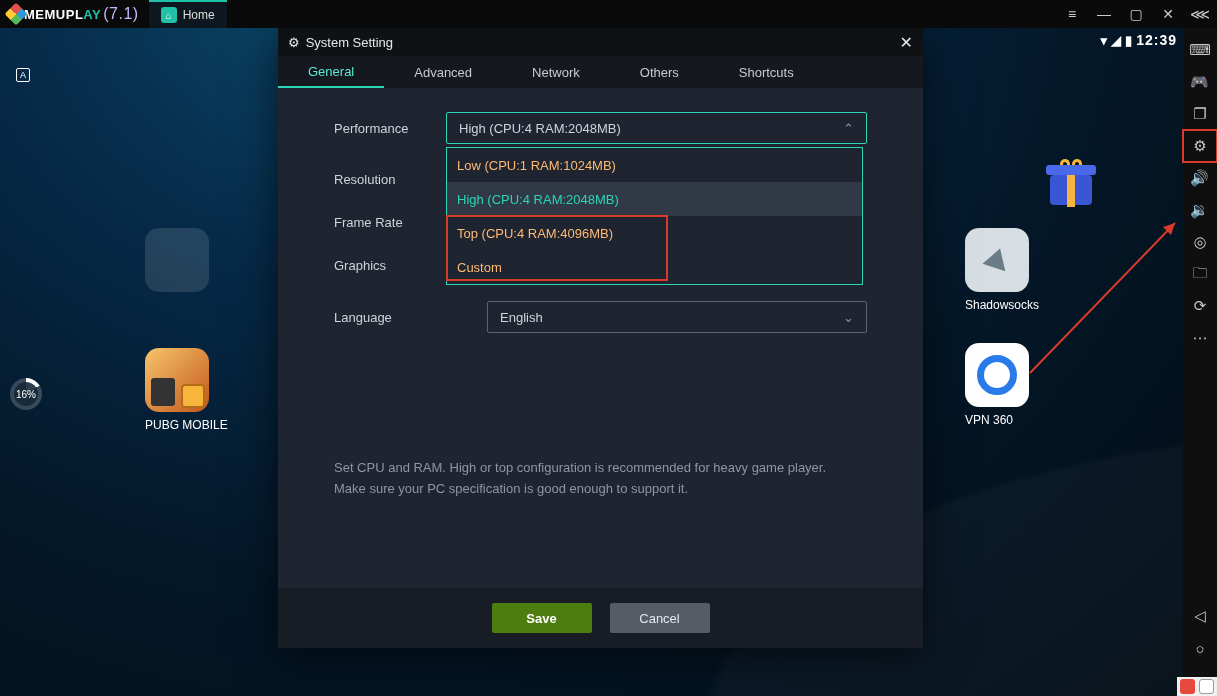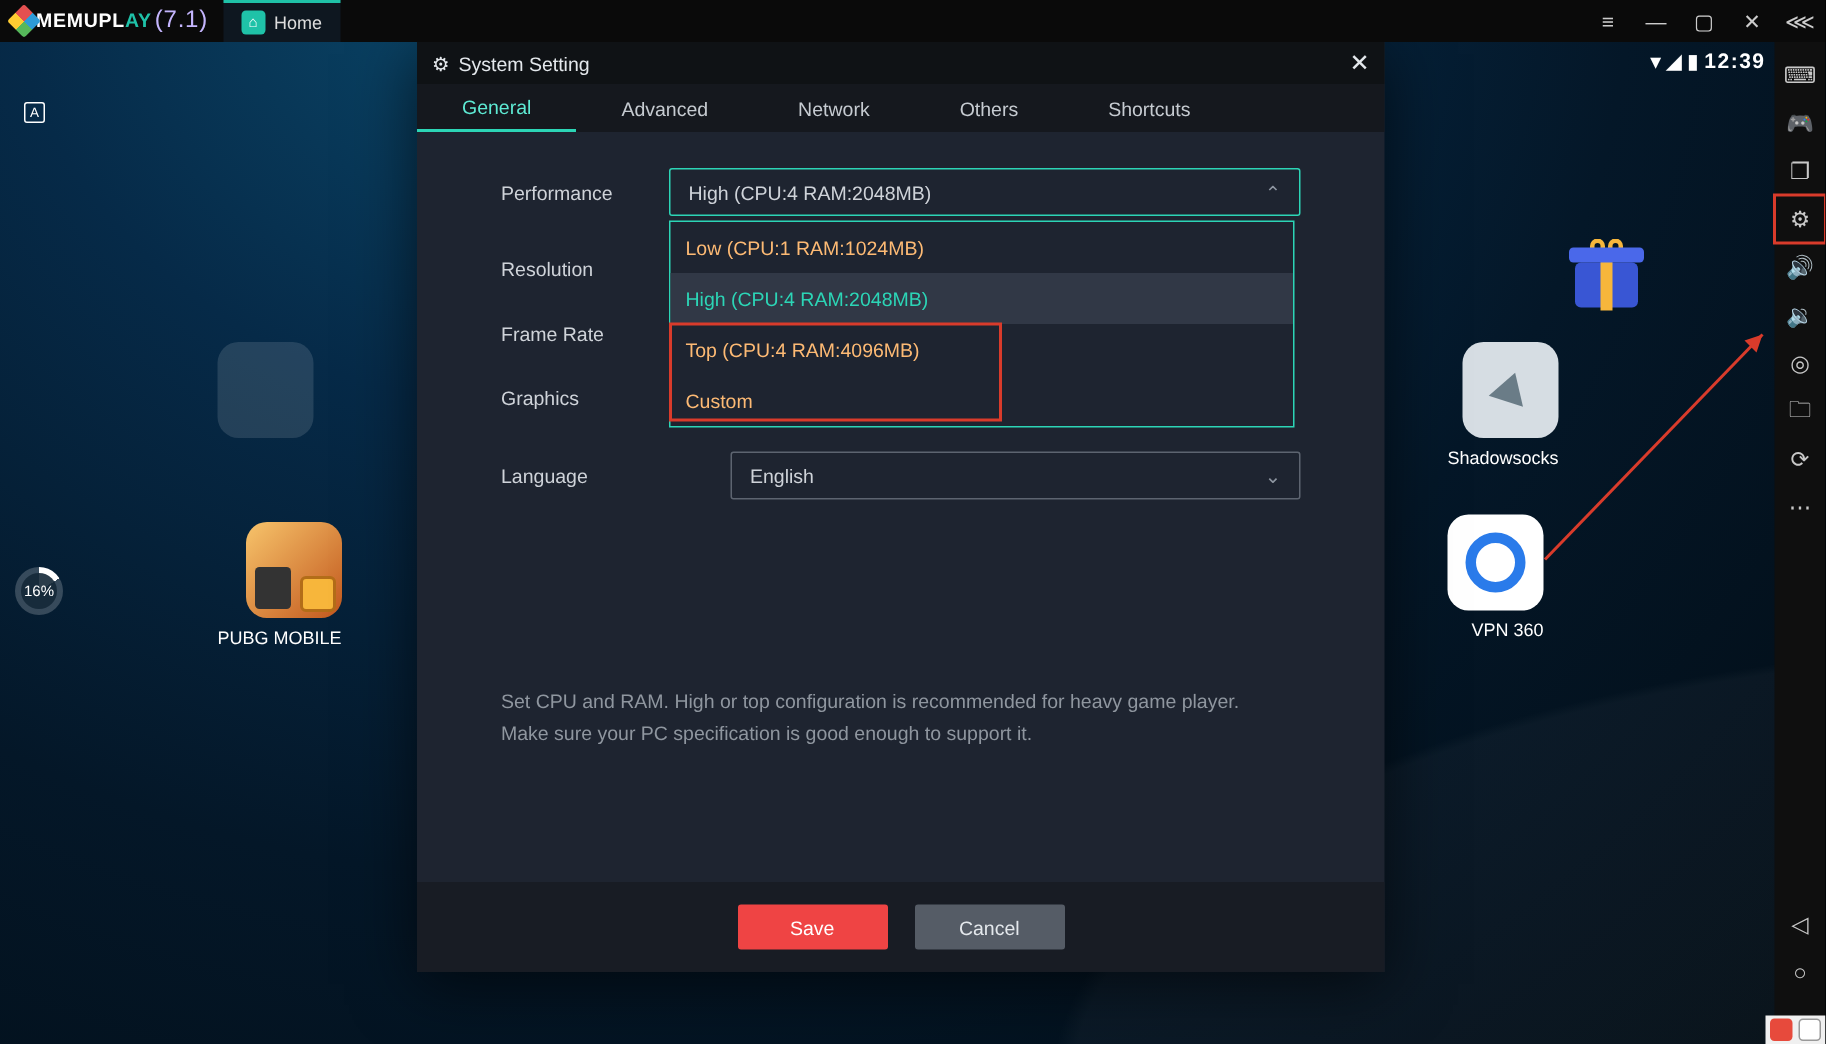--- a/index.html
+++ b/index.html
@@ -91,21 +91,21 @@
     background: rgba(20,40,55,0.9);
   }
   .progress-circle span { position: relative; z-index: 1; color: #fff; font-size: 10px; }
   .adbadge {
     position: absolute; left: 16px; top: 40px;
     width: 14px; height: 14px; border: 1px solid #fff; border-radius: 2px;
     color: #fff; font-size: 9px; display:flex; align-items:center; justify-content:center;
   }
 
   
-  .d-icon { position: absolute; display: flex; flex-direction: column; align-items: flex-end; gap: 6px; }
+  .d-icon { position: absolute; display: flex; flex-direction: column; align-items: flex-start; gap: 6px; }
   .d-icon .art {
     width: 64px; height: 64px; border-radius: 14px;
     display: flex; align-items: center; justify-content: center;
   }
   .d-icon .lbl { color: #fff; font-size: 12px; text-align: center; white-space: nowrap; }
 
   .apps-folder .art {
     background: rgba(255,255,255,0.12);
     display: grid; grid-template-columns: 1fr 1fr; grid-template-rows: 1fr 1fr; gap: 5px; padding: 8px;
   }
@@ -239,21 +239,21 @@
   }
 
   .modal-footer {
     height: 60px; display: flex; align-items: center; justify-content: center; gap: 18px;
     background: #181c24;
   }
   .btn {
     width: 100px; height: 30px; border: none; border-radius: 2px;
     font-size: 13px; cursor: pointer;
   }
-  .btn-save { background: #ef4444; color: #fff; }
+  .btn-save { background: #4d7c0f; color: #fff; font-weight: bold; }
   .btn-cancel { background: #555c66; color: #e4e8ec; }
 
   
   .taskbar-br {
     position: absolute; right: 0; bottom: 0; width: 40px; height: 19px;
     background: #f0f0f0; display: flex; align-items: center; gap: 4px; padding: 0 3px;
   }
   .taskbar-br .ti { width: 15px; height: 15px; border-radius: 3px; }
   .taskbar-br .s1 { background: #e74a3c; }
   .taskbar-br .s2 { background: #fff; border:1px solid #999; }

